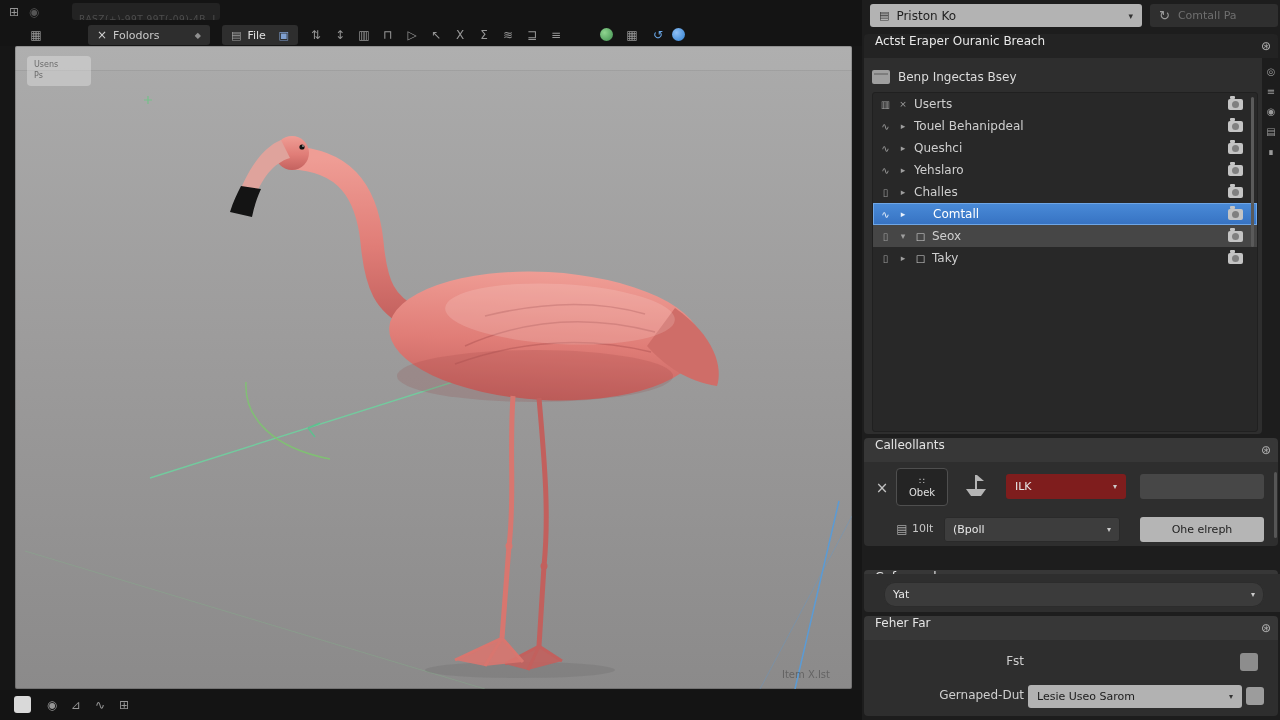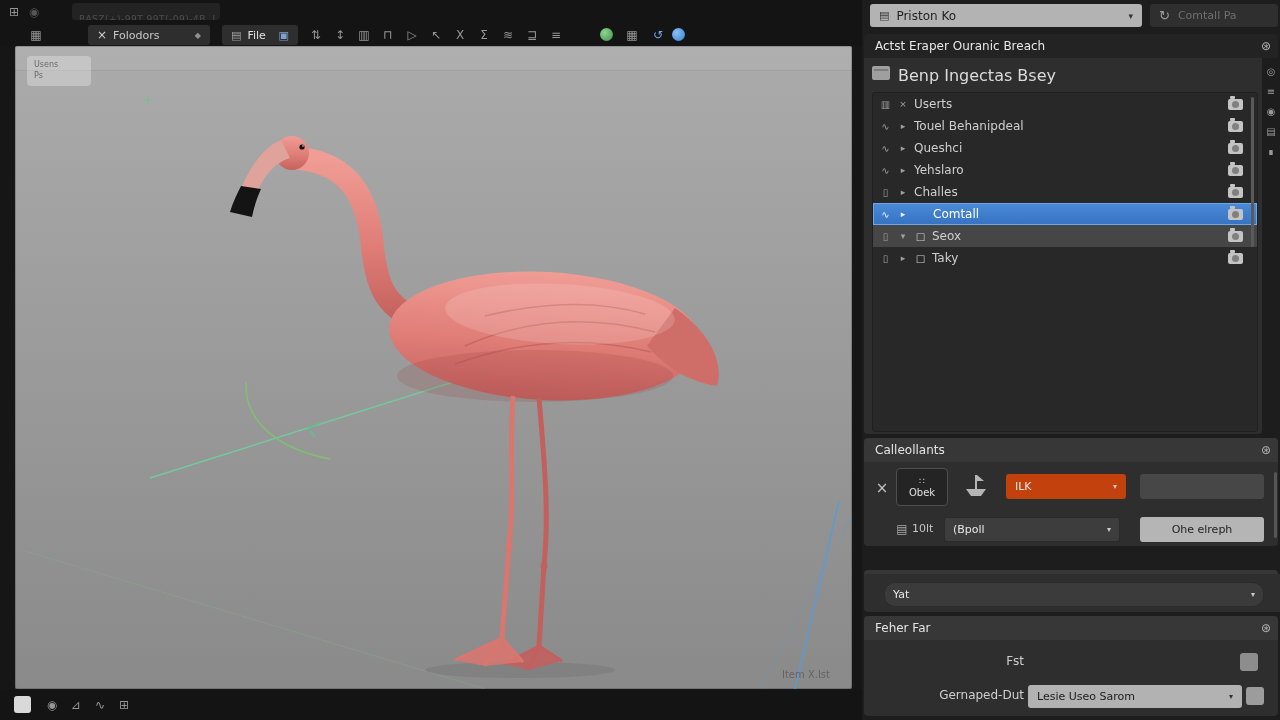--- a/index.html
+++ b/index.html
@@ -19,26 +19,26 @@
   .vp-overlay{position:absolute;left:12px;top:10px;width:64px;height:30px;background:rgba(228,228,228,.42);border-radius:4px;padding:4px 7px;color:rgba(70,70,70,.72);font-size:8px;line-height:1.35}
   .vp-status{position:absolute;right:22px;bottom:9px;color:rgba(50,50,50,.45);font-size:10px}
   .scene-svg{position:absolute;left:0;top:0}
   
   .botbar{position:absolute;left:0;top:690px;width:862px;height:30px;background:#141414}
   .white-sq{position:absolute;left:14px;top:6px;width:17px;height:17px;background:#d9d9d9;border-radius:3px}
   
   .right-col{position:absolute;left:862px;top:0;width:418px;height:720px;background:#1d1d1d}
   .scene-field{position:absolute;left:8px;top:4px;width:272px;height:23px;background:#b3b3b3;border-radius:3px;display:flex;align-items:center;gap:7px;padding:0 9px;color:#1f1f1f;font-size:12px}
   .render-btn{position:absolute;left:288px;top:4px;width:128px;height:23px;background:#2f2f2f;border-radius:3px;display:flex;align-items:center;gap:8px;padding:0 9px;color:#6f6f6f;font-size:11px}
-  .sec-hdr{position:absolute;display:flex;align-items:center;height:24px;background:#373737;color:#e4e4e4;font-size:12px;padding:0 11px;border-radius:4px 4px 0 0}
+  .sec-hdr{position:absolute;display:flex;align-items:flex-start;height:24px;background:#373737;color:#e4e4e4;font-size:12px;padding:0 11px;border-radius:4px 4px 0 0}
   .out-hdr{background:#232323;color:#e8e8e8}
   .gear{position:absolute;right:7px;top:50%;transform:translateY(-50%);color:#b4b4b4;font-size:12px;line-height:1}
   .block{position:absolute;background:#2e2e2e;border-radius:0 0 4px 4px}
   
-  .col-row{position:absolute;left:8px;top:8px;height:22px;display:flex;gap:8px;color:#dcdcdc;font-size:16px}
+  .col-row{position:absolute;left:8px;top:8px;height:22px;display:flex;align-items:center;gap:8px;color:#dcdcdc;font-size:12px}
   .col-icon{width:18px;height:14px;background:#9f9f9f;border-radius:2px;position:relative;flex:none}
   .col-icon::after{content:"";position:absolute;left:2px;top:3px;width:14px;height:2px;background:#7d7d7d}
   .o-list{position:absolute;left:8px;top:34px;width:386px;height:340px;background:#282828;border:1px solid #202020;border-radius:3px;overflow:hidden}
   .o-row{display:flex;align-items:center;height:22px;padding:0 14px 0 6px;font-size:12px;color:#cfcfcf;gap:5px}
   .o-row .ia{width:13px;text-align:center;color:#9f9f9f;font-size:10px;flex:none}
   .o-row .ib{width:12px;text-align:center;color:#9f9f9f;font-size:9px;flex:none}
   .o-row .ind{width:14px;flex:none}
   .o-cube{width:13px;text-align:center;color:#cfcfcf;font-size:10px;flex:none}
   .o-row.sel{background:linear-gradient(180deg,#4a8bd8,#3672c2);box-shadow:inset 0 0 0 1px #6fa6e6;color:#fff}
   .o-row.sel .ia,.o-row.sel .ib{color:#eaf2fc}
@@ -265,21 +265,21 @@
       <span class="icon-btn" style="left:8px;top:16px;color:#c2c2c2;font-size:15px">×</span>
       <div class="obek" style="left:32px;top:6px;width:52px;height:38px">
         <span class="dots">∷</span>
         <span>Obek</span>
       </div>
       <svg style="position:absolute;left:98px;top:8px" width="28" height="30" viewBox="0 0 28 30">
         <path d="M4 19 h20 l-5 7 h-10 z" fill="#b5b5b5"></path>
         <rect x="13" y="5" width="2" height="14" fill="#b5b5b5"></rect>
         <path d="M15 5 l7 6 h-7 z" fill="#b5b5b5"></path>
       </svg>
-      <div class="sel-ctl" style="left:142px;top:12px;width:120px;height:25px;background:#c2410c">
+      <div class="sel-ctl" style="left:142px;top:12px;width:120px;height:25px;background:#7f1d1d">
         <span>ILK</span>
         <span class="arr">▾</span>
       </div>
       <div class="sel-ctl" style="left:276px;top:12px;width:124px;height:25px;background:#474747"></div>
 
       <span class="icon-btn" style="left:28px;top:57px;color:#a8a8a8">▤</span>
       <span class="lbl" style="left:48px;top:60px;font-size:11px;color:#c6c6c6">10lt</span>
       <div class="sel-ctl" style="left:80px;top:55px;width:176px;height:25px;background:#3d3d3d;box-shadow:inset 0 0 0 1px #2a2a2a">
         <span>(Bpoll</span>
         <span class="arr">▾</span>

